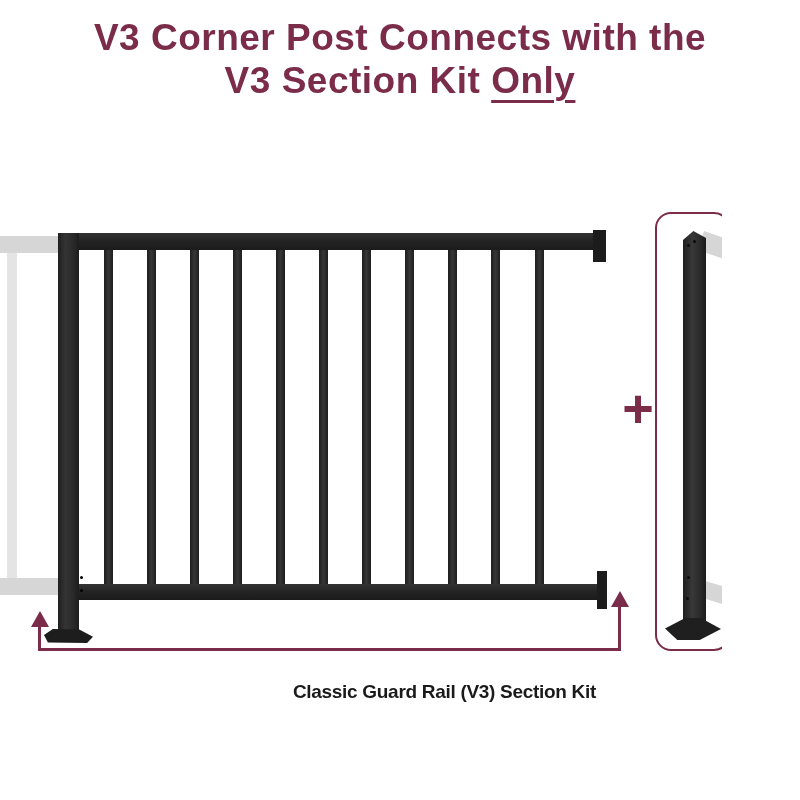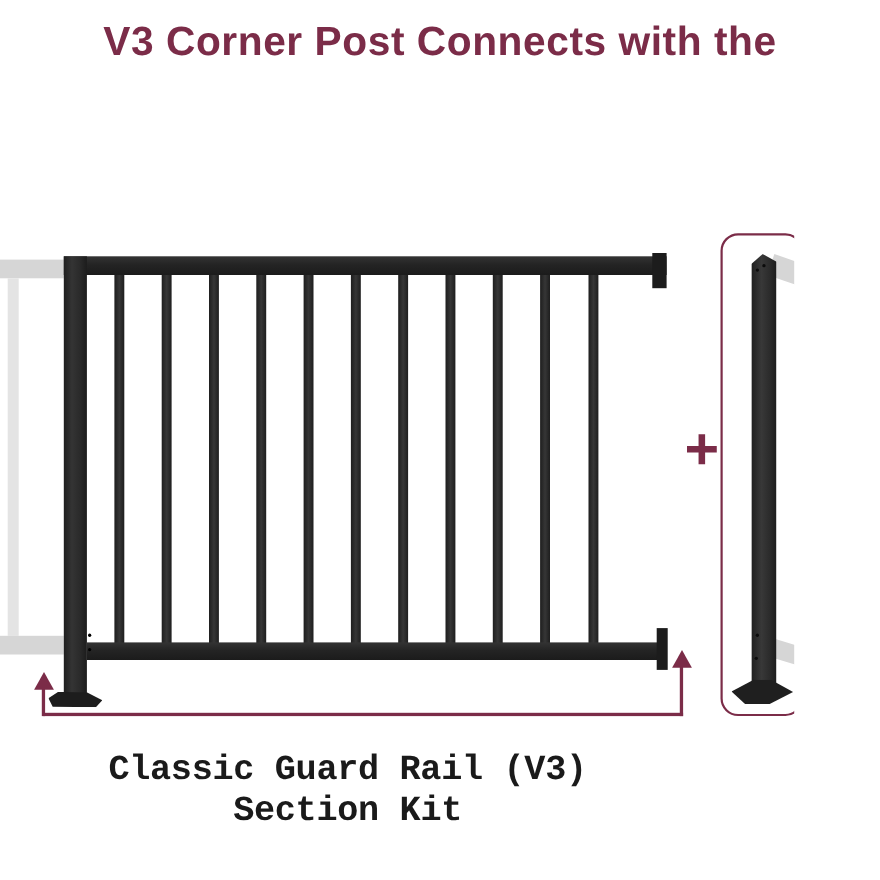--- a/index.html
+++ b/index.html
@@ -68,32 +68,33 @@
   
   .dim{background:var(--accent);z-index:4;}
   .dim-h{left:39px;top:648px;width:582px;height:3px;}
   .dim-vl{left:38px;top:626px;width:3px;height:25px;}
   .dim-vr{left:618px;top:606px;width:3px;height:45px;}
   .tri{width:0;height:0;border-left:9px solid transparent;border-right:9px solid transparent;
     border-bottom:16px solid var(--accent);background:none;z-index:4;}
   .tri-l{left:31px;top:611px;}
   .tri-r{left:611px;top:591px;}
   
-  .lbl{position:absolute;color:var(--label-text);font-weight:bold;font-size:32px;
-    letter-spacing:-.3px;text-align:center;z-index:5;font-family:Liberation Mono, monospace;}
+  .lbl{position:absolute;color:var(--label-text);font-weight:bold;font-size:19px;
+    letter-spacing:-.3px;text-align:right;z-index:5;}
   .lbl-section{left:36px;top:681px;width:560px;}
   .lbl-corner{left:614px;top:682px;width:180px;line-height:30px;}
 </style>
 </head>
 <body>
 
 <div class="canvas">
 
   <div class="title">
     <div>V3 Corner Post Connects with the</div>
+    <div><span>V3 Section Kit </span><span class="underlined">Only</span></div>
   </div>
 
   <div class="scene">
 
     <div class="abs ghost gl-top"></div>
     <div class="abs ghost-bal gl-bal"></div>
     <div class="abs ghost gl-bottom"></div>
 
     <div class="abs ghost gr-top"></div>
     <div class="abs ghost-bal gr-bal"></div>

